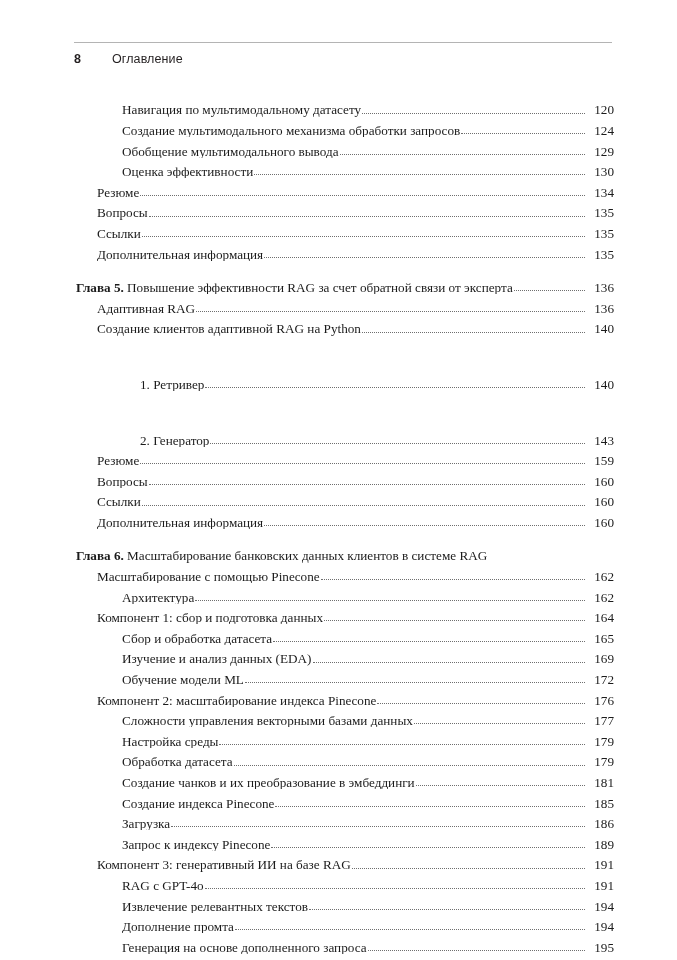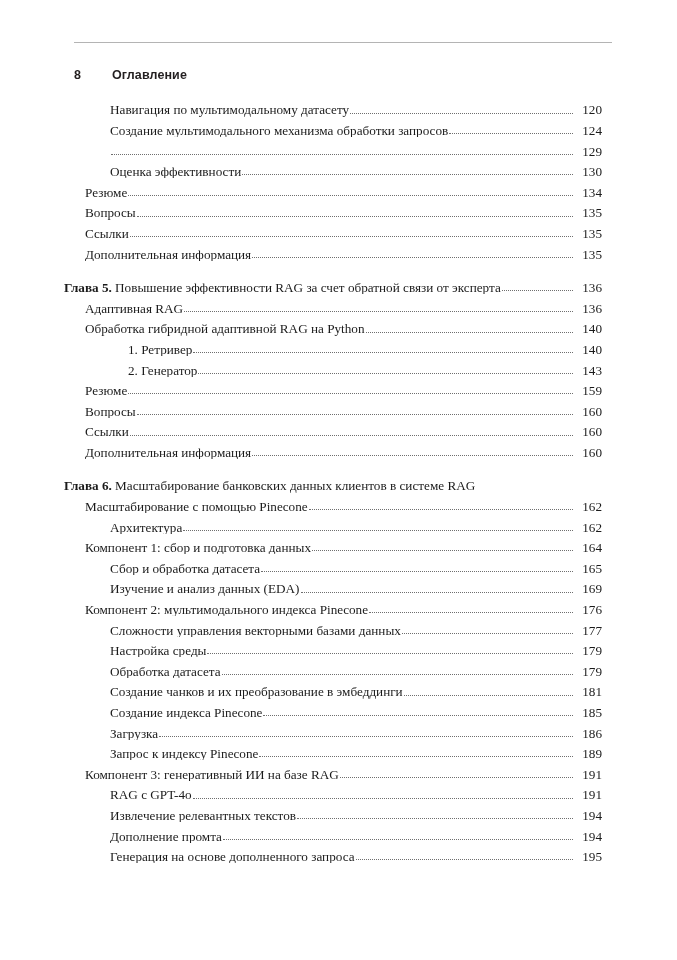--- a/index.html
+++ b/index.html
@@ -42,29 +42,28 @@
     font-family: "Liberation Sans", "DejaVu Sans", sans-serif;
     font-size: 12.5px;
     color: #231f20;
   }
   .folio {
     font-weight: bold;
     width: 38px;
     flex: 0 0 38px;
   }
   .running-title {
-    font-weight: bold;
+    font-weight: normal;
     letter-spacing: 0.1px;
-    margin-top: 16px;
   }
 
   
   .toc {
     position: absolute;
-    left: 64px;
+    left: 76px;
     top: 96px;
     width: 538px;
   }
 
   .toc-entry {
     display: flex;
     align-items: flex-end;
     font-size: 13.2px;
     line-height: 1.0;
     height: 20.6px;
@@ -98,21 +97,21 @@
     flex: 0 0 auto;
     text-align: right;
     min-width: 26px;
     padding-left: 2px;
   }
 
   
   .lvl-chapter { padding-left: 0px; }
   .lvl-1       { padding-left: 21px; }
   .lvl-2       { padding-left: 46px; }
-  .lvl-3       { padding-left: 64px; }
+  .lvl-3       { padding-left: 64px; margin-top: 35px; }
 
   .chapter-label { font-weight: bold; }
 
   
   .chapter-block {
     font-size: 13.2px;
     line-height: 1.0;
   }
   .chapter-first-line {
     height: 20.6px;
@@ -143,20 +142,21 @@
         <span class="entry-title">Навигация по мультимодальному датасету</span>
         <span class="leader"></span>
         <span class="page-no">120</span>
       </div>
       <div class="toc-entry lvl-2">
         <span class="entry-title">Создание мультимодального механизма обработки запросов</span>
         <span class="leader"></span>
         <span class="page-no">124</span>
       </div>
       <div class="toc-entry lvl-2">
+        <span class="entry-title">Обобщение мультимодального вывода</span>
         <span class="leader"></span>
         <span class="page-no">129</span>
       </div>
       <div class="toc-entry lvl-2">
         <span class="entry-title">Оценка эффективности</span>
         <span class="leader"></span>
         <span class="page-no">130</span>
       </div>
       <div class="toc-entry lvl-1">
         <span class="entry-title">Резюме</span>
@@ -183,21 +183,21 @@
         <span class="entry-title"><span class="chapter-label">Глава 5.</span><span>&nbsp;Повышение эффективности RAG за счет обратной связи от эксперта</span></span>
         <span class="leader"></span>
         <span class="page-no">136</span>
       </div>
       <div class="toc-entry lvl-1">
         <span class="entry-title">Адаптивная RAG</span>
         <span class="leader"></span>
         <span class="page-no">136</span>
       </div>
       <div class="toc-entry lvl-1">
-        <span class="entry-title">Обработка гибридной адаптивной RAG на Python</span>
+        <span class="entry-title">Создание клиентов адаптивной RAG на Python</span>
         <span class="leader"></span>
         <span class="page-no">140</span>
       </div>
       <div class="toc-entry lvl-3">
         <span class="entry-title">1. Ретривер</span>
         <span class="leader"></span>
         <span class="page-no">140</span>
       </div>
       <div class="toc-entry lvl-3">
         <span class="entry-title">2. Генератор</span>
@@ -249,22 +249,27 @@
       <div class="toc-entry lvl-2">
         <span class="entry-title">Сбор и обработка датасета</span>
         <span class="leader"></span>
         <span class="page-no">165</span>
       </div>
       <div class="toc-entry lvl-2">
         <span class="entry-title">Изучение и анализ данных (EDA)</span>
         <span class="leader"></span>
         <span class="page-no">169</span>
       </div>
-      <div class="toc-entry lvl-1">
-        <span class="entry-title">Компонент 2: мультимодального индекса Pinecone</span>
+      <div class="toc-entry lvl-2">
+        <span class="entry-title">Обучение модели ML</span>
+        <span class="leader"></span>
+        <span class="page-no">172</span>
+      </div>
+      <div class="toc-entry lvl-1">
+        <span class="entry-title">Компонент 2: масштабирование индекса Pinecone</span>
         <span class="leader"></span>
         <span class="page-no">176</span>
       </div>
       <div class="toc-entry lvl-2">
         <span class="entry-title">Сложности управления векторными базами данных</span>
         <span class="leader"></span>
         <span class="page-no">177</span>
       </div>
       <div class="toc-entry lvl-2">
         <span class="entry-title">Настройка среды</span>

